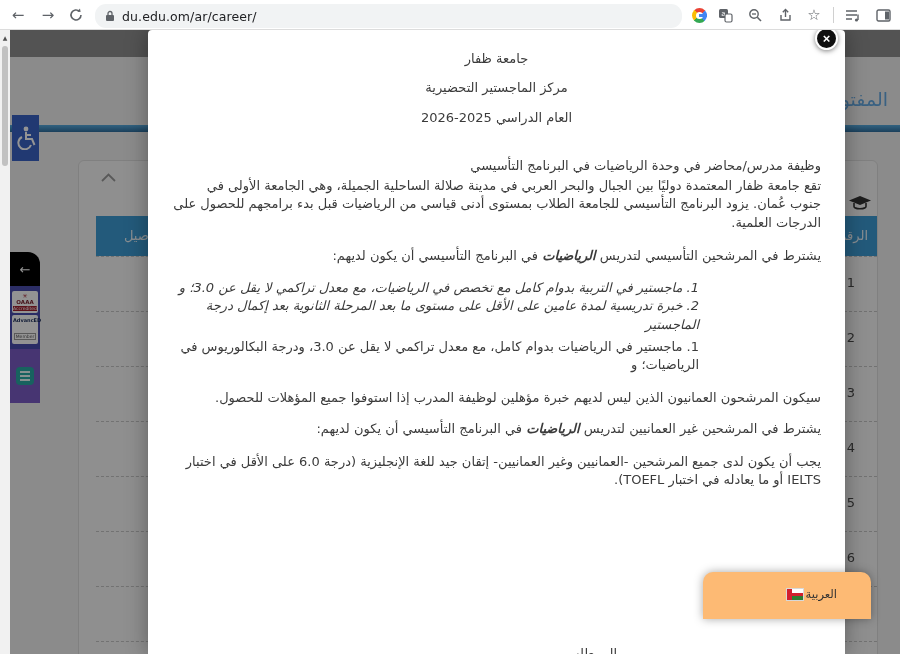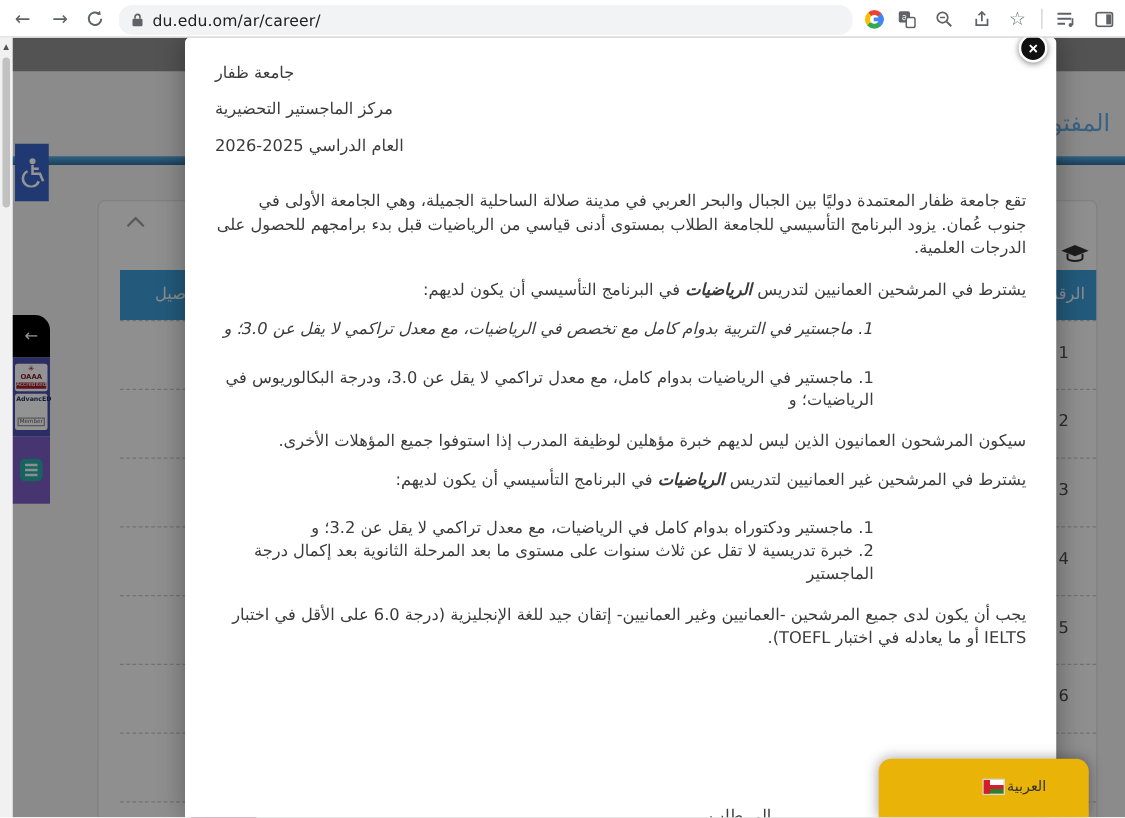--- a/index.html
+++ b/index.html
@@ -70,35 +70,35 @@
              background:rgba(0,0,0,0.42); z-index:5; }
 
   
   .modal { position:absolute; left:148px; top:30px; width:697px; height:624px; background:#fff;
            border-radius:4px 4px 0 0; box-shadow:0 0 22px rgba(0,0,0,.35); z-index:10;
            padding:20px 24px 0 24px; direction:rtl; color:#3b3b3b; font-size:13px; line-height:1.42; }
   .close { position:absolute; top:-3px; left:auto; right:7px; width:23px; height:23px; border-radius:50%;
            background:#101010; border:2px solid #fff; color:#fff; font-size:13px; font-weight:bold;
            display:flex; align-items:center; justify-content:center; cursor:pointer;
            box-shadow:0 1px 5px rgba(0,0,0,.5); line-height:1; }
-  .m-center { text-align:left; margin-bottom:11px; }
+  .m-center { text-align:center; margin-bottom:11px; }
   .job-title { margin-top:30px; }
-  .intro { margin-top:26px; }
+  .intro { margin-top:1px; }
   .req { margin-top:15px; }
   .math-word { font-weight:bold; font-style:italic;margin-top:44px; }
   .numlist { margin-top:13px; margin-right:122px;font-style:italic; }
   .or-word { margin-top:14px; margin-right:122px; }
-  .numlist2 { margin-top:20px; margin-right:122px; }
+  .numlist2 { margin-top:4px; margin-right:122px; }
   .trainer { margin-top:14px; }
   .req2 { margin-top:13px; }
   .english { margin-top:14px; }
   .clip-frag { position:absolute; left:415px; top:615px; direction:rtl; }
 
   
-  .lang { position:absolute; left:703px; top:607px; width:168px; height:47px; background:#eab308;
+  .lang { position:absolute; left:703px; top:572px; width:168px; height:47px; background:#fdba74;
           border-radius:10px 10px 0 0; box-shadow:0 0 10px rgba(0,0,0,.35); z-index:20; cursor:pointer; }
   .lang-inner { position:absolute; right:34px; top:15px; display:flex; align-items:center; gap:3px; }
   .lang-label { font-size:11.5px; color:#333; }
   .flag { width:16px; height:11px; position:relative; background:linear-gradient(#fff 0 33%,#d21f2e 33% 66%,#2e7d32 66% 100%); outline:1px solid #d8d8d8; }
   .flag::before { content:""; position:absolute; left:0; top:0; width:5px; height:11px; background:#d21f2e; }
 
   svg { display:block; }
 </style>
 </head>
 <body>
@@ -263,41 +263,39 @@
 
   <div class="overlay"></div>
 
   <div class="modal">
     <button class="close">×</button>
 
     <div class="m-center">جامعة ظفار</div>
     <div class="m-center">مركز الماجستير التحضيرية</div>
     <div class="m-center">العام الدراسي 2025‏-‏2026</div>
 
+    <div class="job-title">وظيفة مدرس/محاضر في وحدة الرياضيات في البرنامج التأسيسي</div>
     <div class="intro">تقع جامعة ظفار المعتمدة دوليًا بين الجبال والبحر العربي في مدينة صلالة الساحلية الجميلة، وهي الجامعة الأولى في جنوب عُمان. يزود البرنامج التأسيسي للجامعة الطلاب بمستوى أدنى قياسي من الرياضيات قبل بدء برامجهم للحصول على الدرجات العلمية.</div>
 
-    <div class="req"><span>يشترط في المرشحين العمانيين لتدريس </span><span class="math-word">الرياضيات</span><span> في البرنامج التأسيسي أن يكون لديهم:</span></div>
+    <div class="req"><span>يشترط في المرشحين التأسيسي لتدريس </span><span class="math-word">الرياضيات</span><span> في البرنامج التأسيسي أن يكون لديهم:</span></div>
 
     <div class="numlist">
       <div>1. ماجستير في التربية بدوام كامل مع تخصص في الرياضيات، مع معدل تراكمي لا يقل عن 3.0؛ و</div>
+      <div>2. خبرة تدريسية لمدة عامين على الأقل على مستوى ما بعد المرحلة الثانوية بعد إكمال درجة الماجستير</div>
     </div>
 
 
     <div class="numlist2">
       <div>1. ماجستير في الرياضيات بدوام كامل، مع معدل تراكمي لا يقل عن 3.0، ودرجة البكالوريوس في الرياضيات؛ و</div>
     </div>
 
-    <div class="trainer">سيكون المرشحون العمانيون الذين ليس لديهم خبرة مؤهلين لوظيفة المدرب إذا استوفوا جميع المؤهلات الأخرى.</div>
+    <div class="trainer">سيكون المرشحون العمانيون الذين ليس لديهم خبرة مؤهلين لوظيفة المدرب إذا استوفوا جميع المؤهلات للحصول.</div>
 
     <div class="req2"><span>يشترط في المرشحين غير العمانيين لتدريس </span><span class="math-word">الرياضيات</span><span> في البرنامج التأسيسي أن يكون لديهم:</span></div>
 
-    <div class="numlist2">
-      <div>1. ماجستير ودكتوراه بدوام كامل في الرياضيات، مع معدل تراكمي لا يقل عن 3.2؛ و</div>
-      <div>2. خبرة تدريسية لا تقل عن ثلاث سنوات على مستوى ما بعد المرحلة الثانوية بعد إكمال درجة الماجستير</div>
-    </div>
 
     <div class="english">يجب أن يكون لدى جميع المرشحين -العمانيين وغير العمانيين- إتقان جيد للغة الإنجليزية (درجة 6.0 على الأقل في اختبار IELTS أو ما يعادله في اختبار TOEFL).</div>
 
     <div class="clip-frag">الى طلب.</div>
   </div>
 
   <div class="lang">
     <div class="lang-inner">
       <span class="flag"></span>
       <span class="lang-label">العربية</span>

